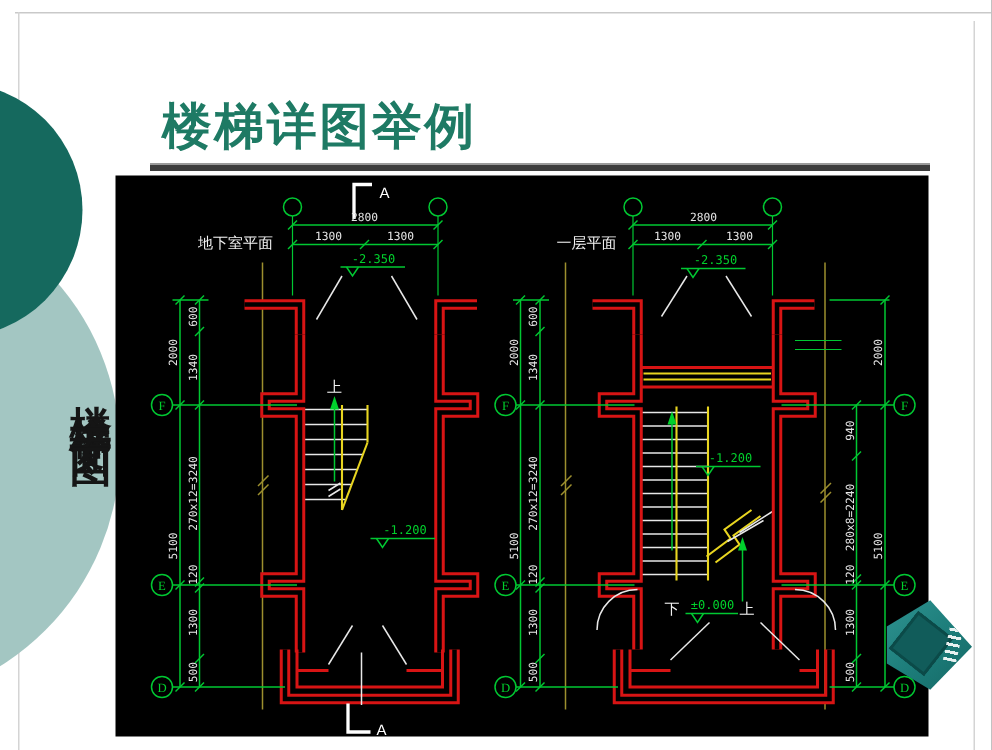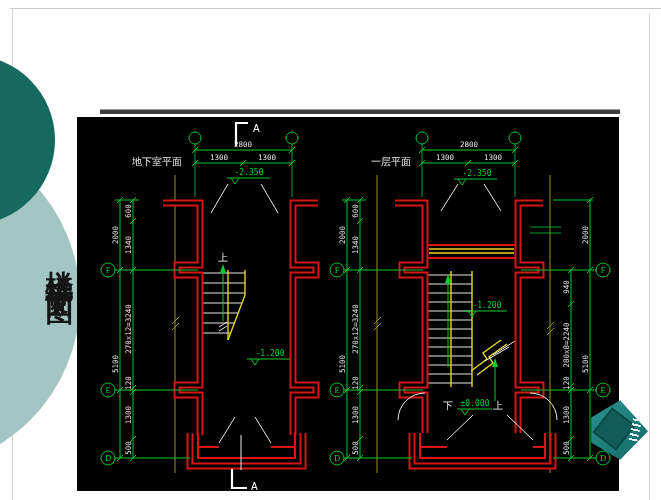--- a/index.html
+++ b/index.html
@@ -47,20 +47,21 @@
 </head>
 <body>
 
 <div class="slide">
   <div class="frame-top"></div>
   <div class="frame-left"></div>
   <div class="frame-right"></div>
   <div class="circle circle-light"></div>
   <div class="circle circle-dark"></div>
 
+  <div class="title">楼梯详图举例</div>
   <div class="title-rule"></div>
   <div class="side-label">楼梯平面图</div>
 
   <div class="cad">
   <svg width="542" height="374" viewBox="0 0 542 374">
 
     <g>
       <line class="ydark" x1="98" y1="58" x2="98" y2="356"></line>
       <path class="ydark" d="M95,213 L102,206 M95,207 L102,200"></path>
       <line class="ydark" x1="300" y1="58" x2="300" y2="356"></line>

